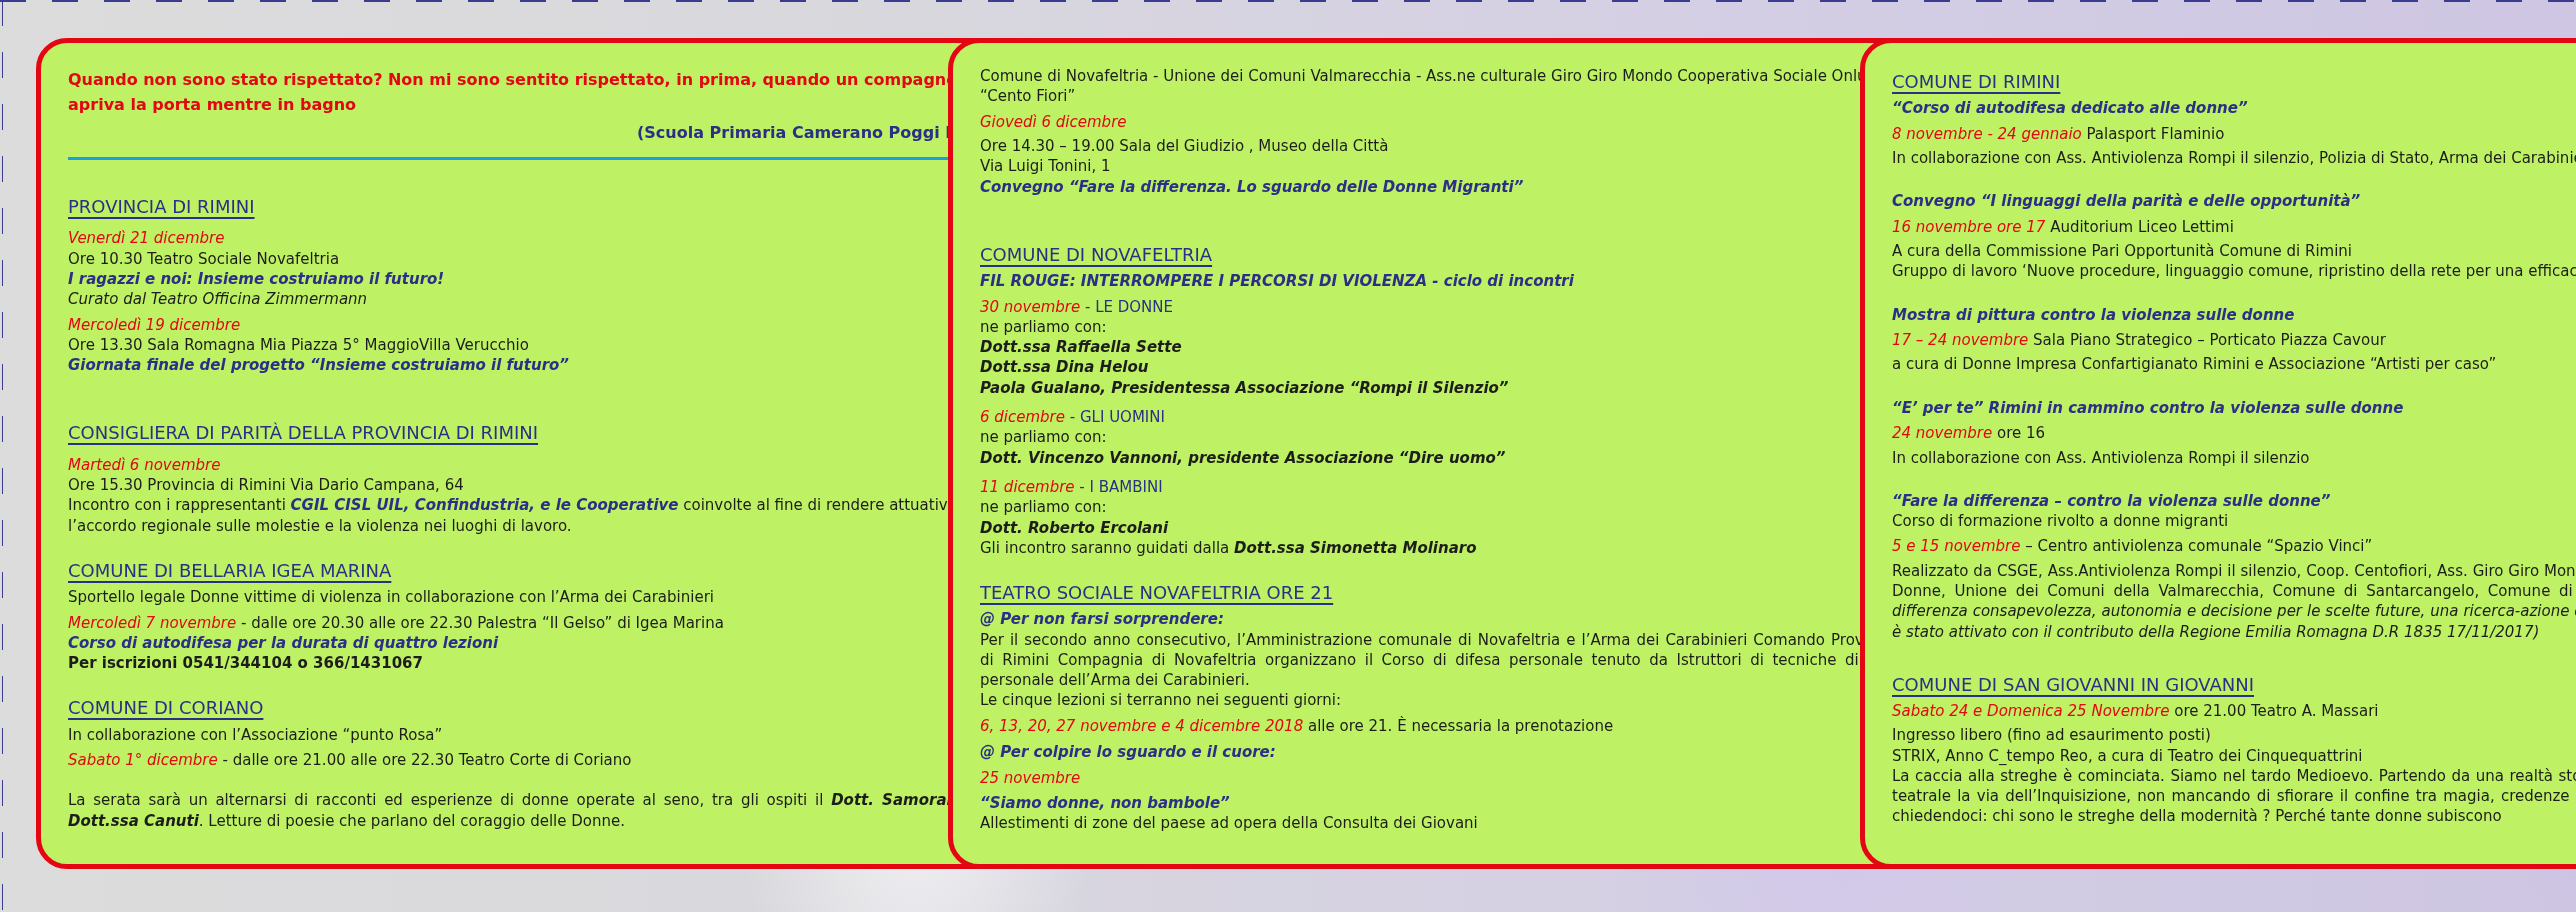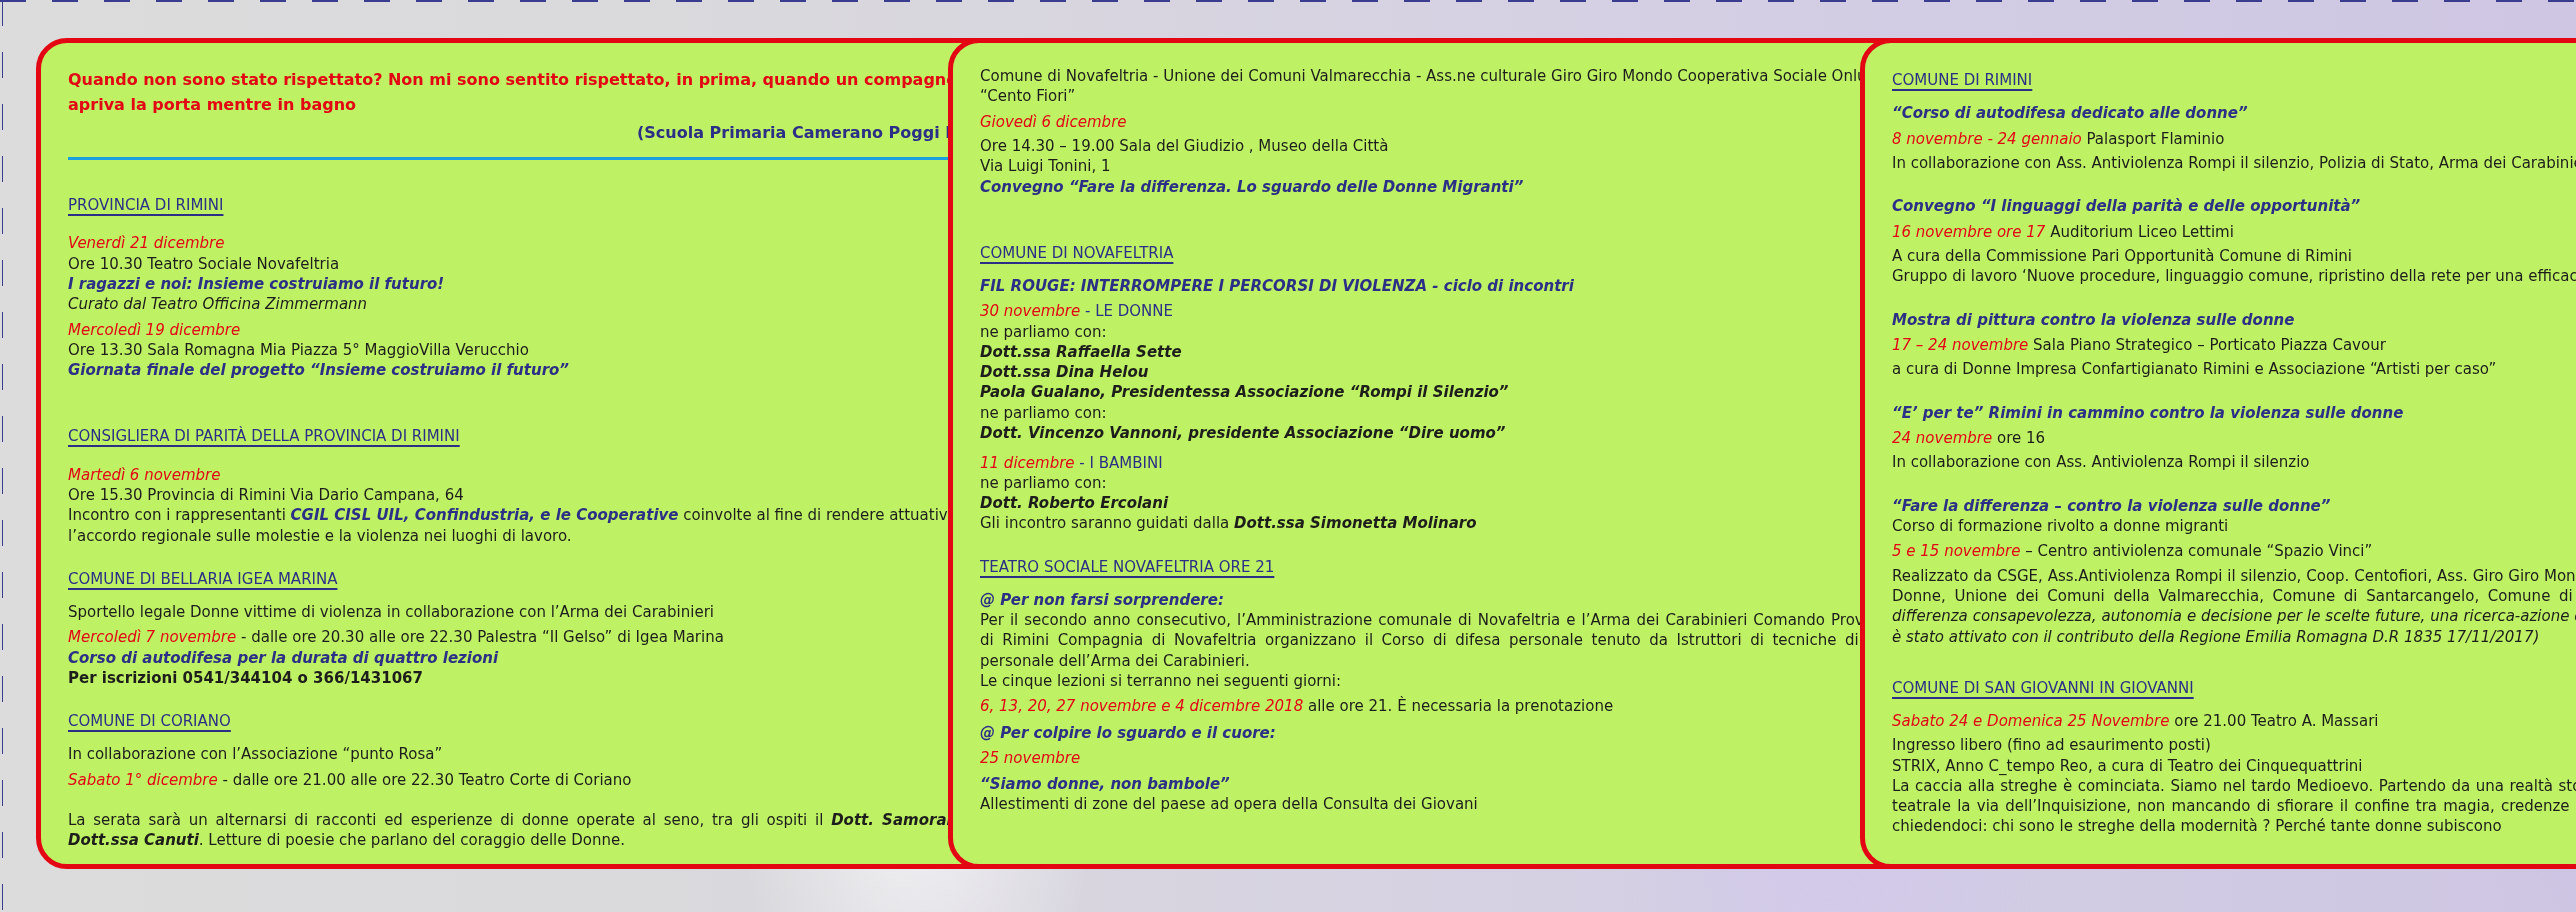--- a/index.html
+++ b/index.html
@@ -29,21 +29,21 @@
   .p3 { left: 1860px; }
   .page-num {
     position: absolute; right: 13.4px; bottom: 11.3px; width: 32px; height: 32px;
     border-radius: 50%; background: #c4161c; color: #fff;
     font-family: "Liberation Sans", sans-serif; font-weight: bold; font-size: 17.5px;
     display: flex; align-items: center; justify-content: center;
   }
   .quote { color: #e30613; font-weight: bold; font-size: 16px; line-height: 1.55; margin-top: 2.1px; }
   .quote-src { color: #2b2f86; font-weight: bold; font-size: 16px; text-align: right; margin-top: 4.1px; }
   .rule { height: 3.1px; background: #1a9fe0; margin: 13.4px 0 31px 0; }
-  .sec-head { color: #2b2f86; font-size: 15px; text-decoration: underline; text-decoration-thickness: 2.1px; text-underline-offset: 3.6px; margin-top: 23px; margin-bottom: 13px; display: inline-block; }
+  .sec-head { color: #2b2f86; font-size: 18px; text-decoration: underline; text-decoration-thickness: 2.1px; text-underline-offset: 3.6px; margin-top: 23px; margin-bottom: 4px; display: inline-block; }
   .sec-head.first { margin-top: 4.1px; }
   .date { color: #e30613; font-style: italic; margin-top: 5.2px; }
   .blue-bi { color: #2b2f86; font-weight: bold; font-style: italic; }
   .bi { font-weight: bold; font-style: italic; }
   .b { font-weight: bold; }
   .it { font-style: italic; }
   .line { margin: 0; }
   .gap-l { height: 23px; }
   .just { text-align: justify; }
   .navy { color: #2b2f86; }
@@ -97,20 +97,21 @@
   <div class="line blue-bi">Convegno “Fare la differenza. Lo sguardo delle Donne Migranti”</div>
 
   <div class="gap-l"></div>
   <div class="sec-head">COMUNE DI NOVAFELTRIA</div>
   <div class="line blue-bi">FIL ROUGE: INTERROMPERE I PERCORSI DI VIOLENZA - ciclo di incontri</div>
   <div class="line" style="margin-top:5.2px"><span class="date">30 novembre</span><span class="navy"> - LE DONNE</span></div>
   <div class="line">ne parliamo con:</div>
   <div class="line bi">Dott.ssa Raffaella Sette</div>
   <div class="line bi">Dott.ssa Dina Helou</div>
   <div class="line bi">Paola Gualano, Presidentessa Associazione “Rompi il Silenzio”</div>
+  <div class="line" style="margin-top:9.3px"><span class="date">6 dicembre</span><span class="navy"> - GLI UOMINI</span></div>
   <div class="line">ne parliamo con:</div>
   <div class="line bi">Dott. Vincenzo Vannoni, presidente Associazione “Dire uomo”</div>
   <div class="line" style="margin-top:9.3px"><span class="date">11 dicembre</span><span class="navy"> - I BAMBINI</span></div>
   <div class="line">ne parliamo con:</div>
   <div class="line bi">Dott. Roberto Ercolani</div>
   <div class="line"><span>Gli incontro saranno guidati dalla </span><span class="bi">Dott.ssa Simonetta Molinaro</span></div>
 
   <div class="sec-head">TEATRO SOCIALE NOVAFELTRIA ORE 21</div>
   <div class="line blue-bi">@ Per non farsi sorprendere:</div>
   <div class="line just">Per il secondo anno consecutivo, l’Amministrazione comunale di Novafeltria e l’Arma dei Carabinieri Comando Provinciale di Rimini Compagnia di Novafeltria organizzano il Corso di difesa personale tenuto da Istruttori di tecniche di difesa personale dell’Arma dei Carabinieri.</div>

